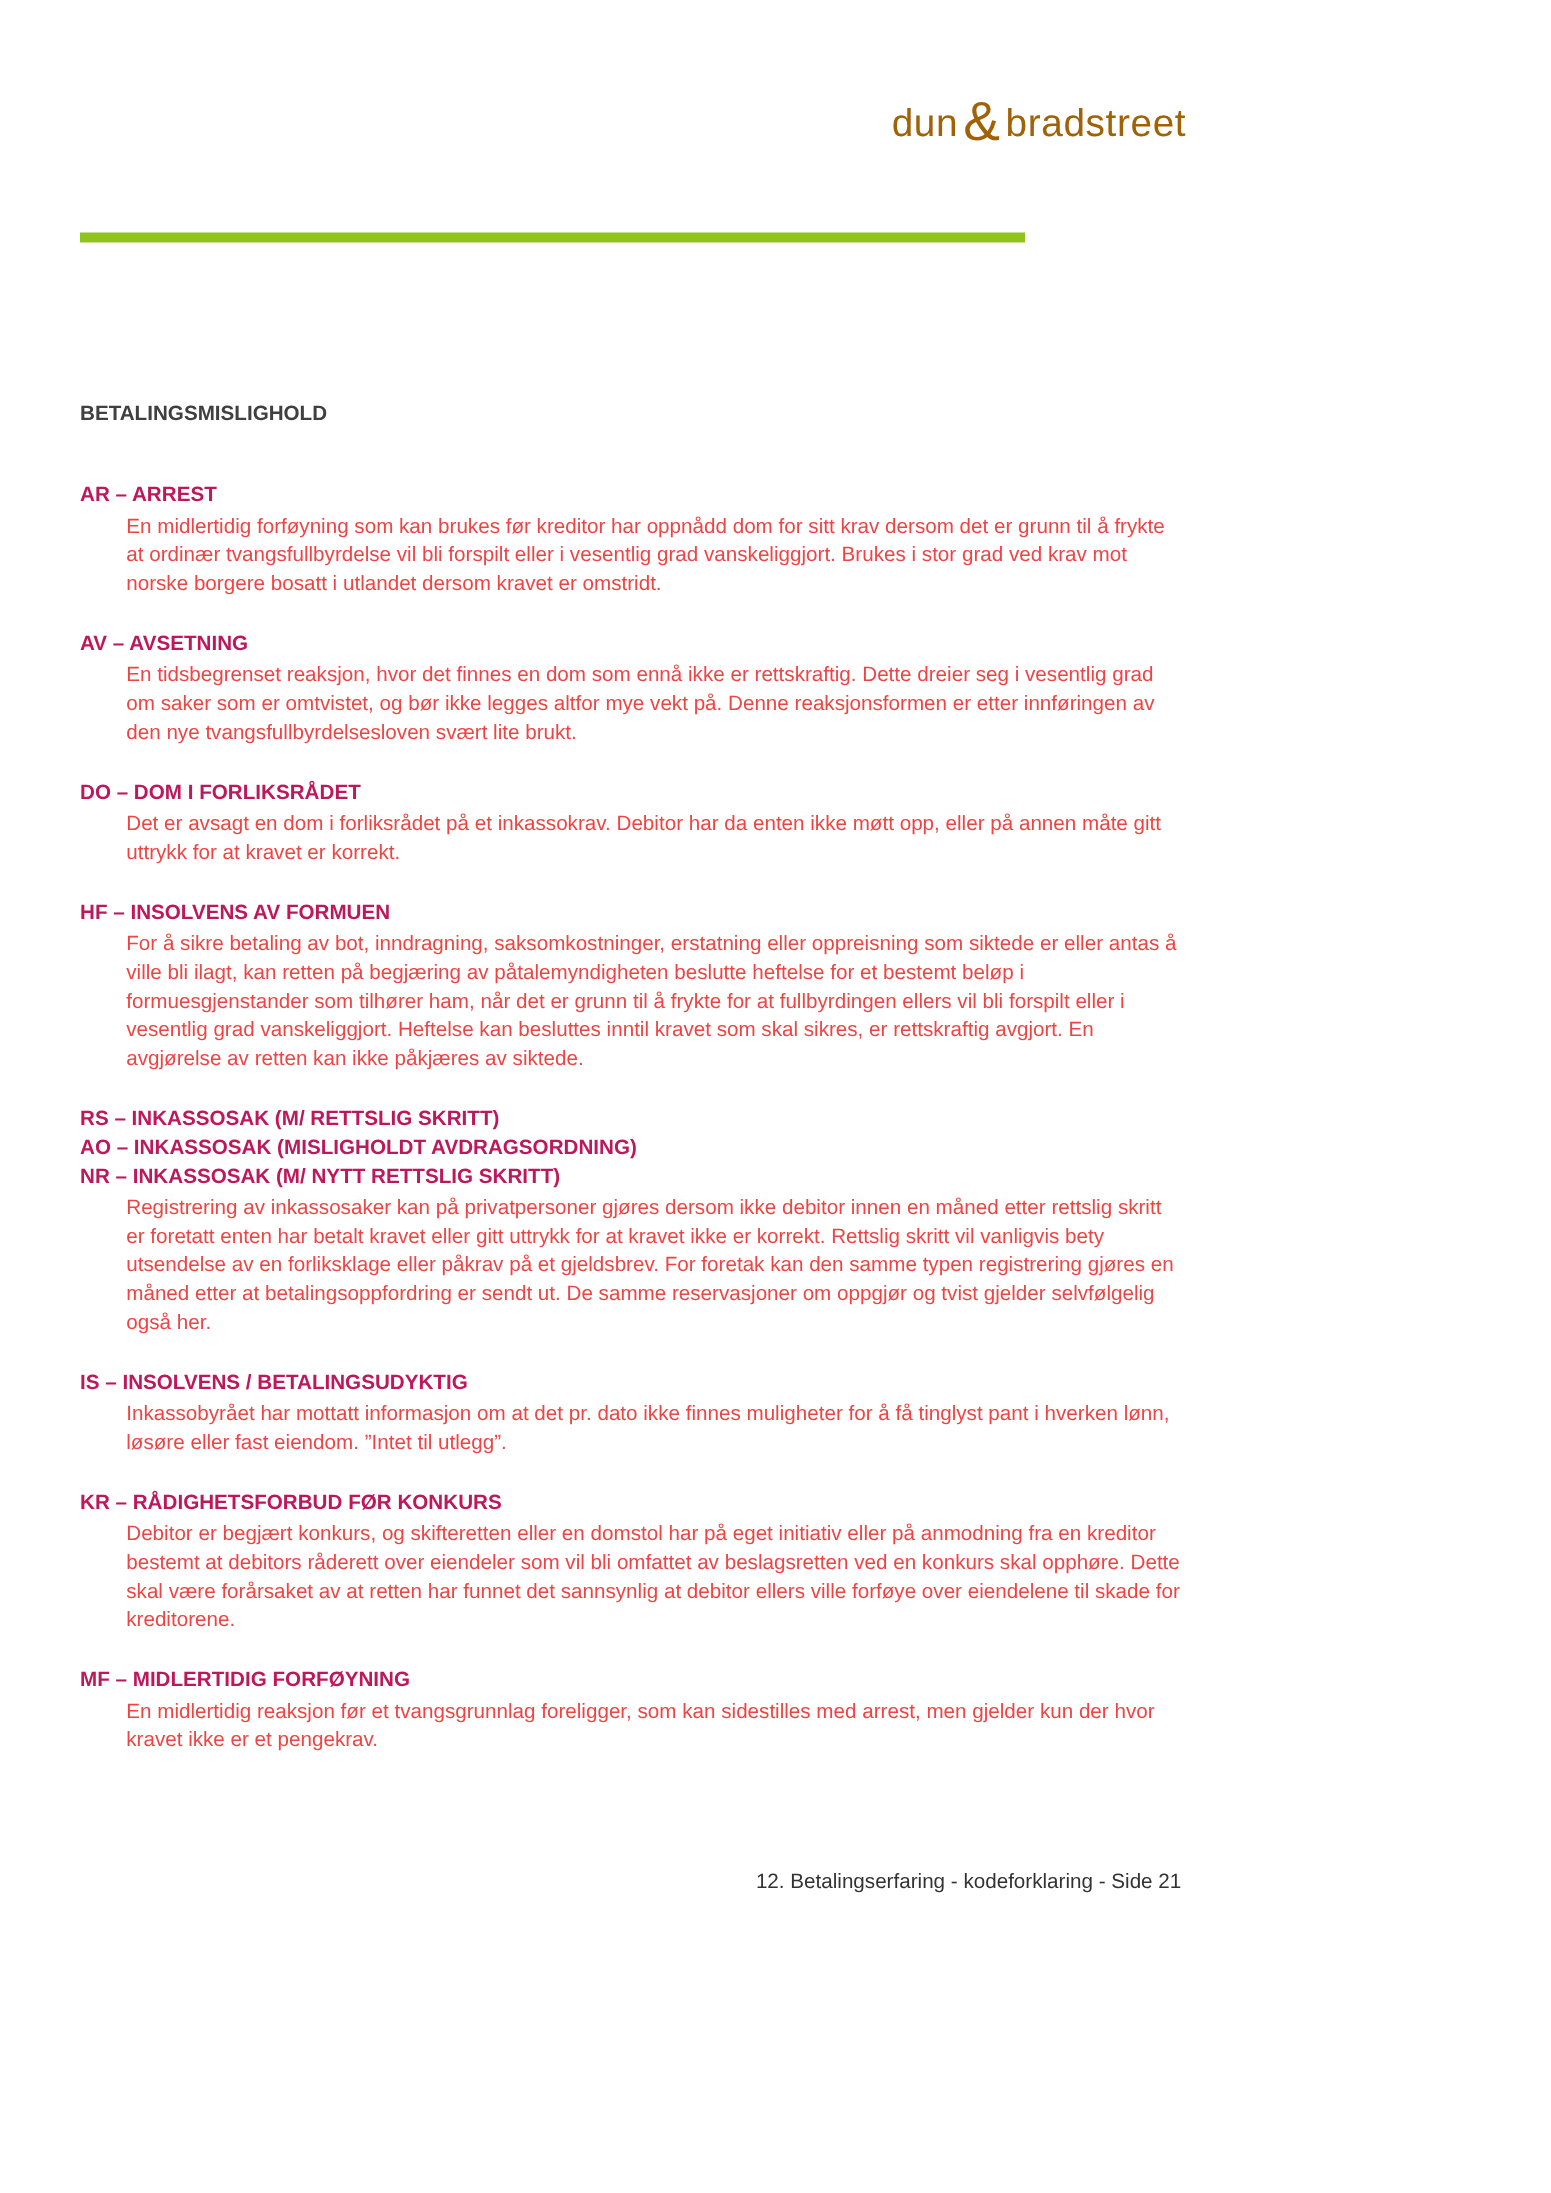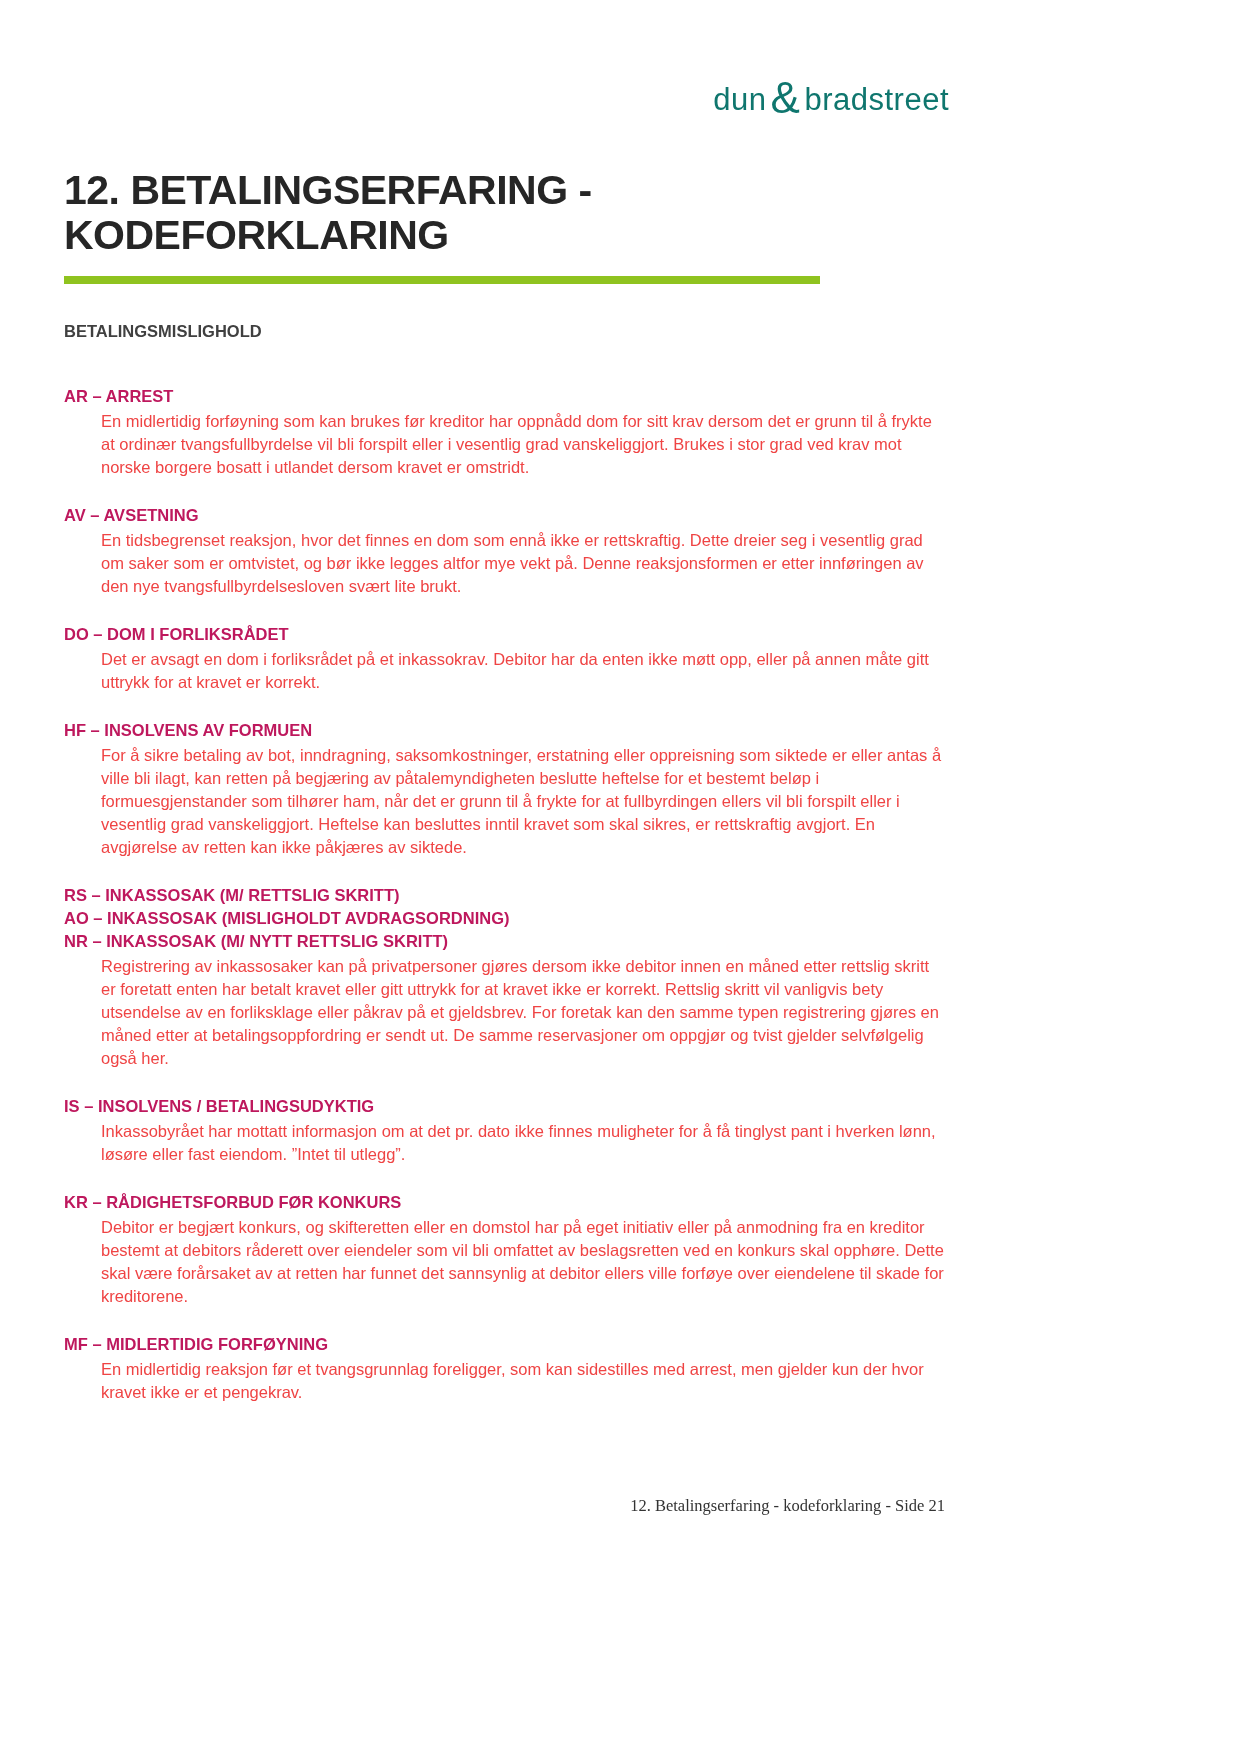--- a/index.html
+++ b/index.html
@@ -74,34 +74,32 @@
     color: #ef4444;
     margin-left: 37px;
   }
   .page-footer {
     position: absolute;
     top: 1496px;
     right: 296px;
     font-size: 16.5px;
     color: #333333;
     text-align: left;
-    font-family: Liberation Serif, serif;
   }
 </style>
 </head>
 <body>
 
-<div class="logo" style="color: #0f766e;">
+<div class="logo" style="color: #a16207;">
   <span>dun</span>
   <span class="amp">&amp;</span>
   <span>bradstreet</span>
 </div>
 
 <div class="header-block">
-  <h1 class="page-title">12. BETALINGSERFARING - KODEFORKLARING</h1>
   <div class="title-rule" style="background: rgb(143, 195, 31);"></div>
 </div>
 
 <main class="content">
   <h2 class="section-label">BETALINGSMISLIGHOLD</h2>
 
   <section class="entry">
     <h3>AR – ARREST</h3>
     <p>En midlertidig forføyning som kan brukes før kreditor har oppnådd dom for sitt krav dersom det er grunn til å frykte at ordinær tvangsfullbyrdelse vil bli forspilt eller i vesentlig grad vanskeliggjort. Brukes i stor grad ved krav mot norske borgere bosatt i utlandet dersom kravet er omstridt.</p>
   </section>

